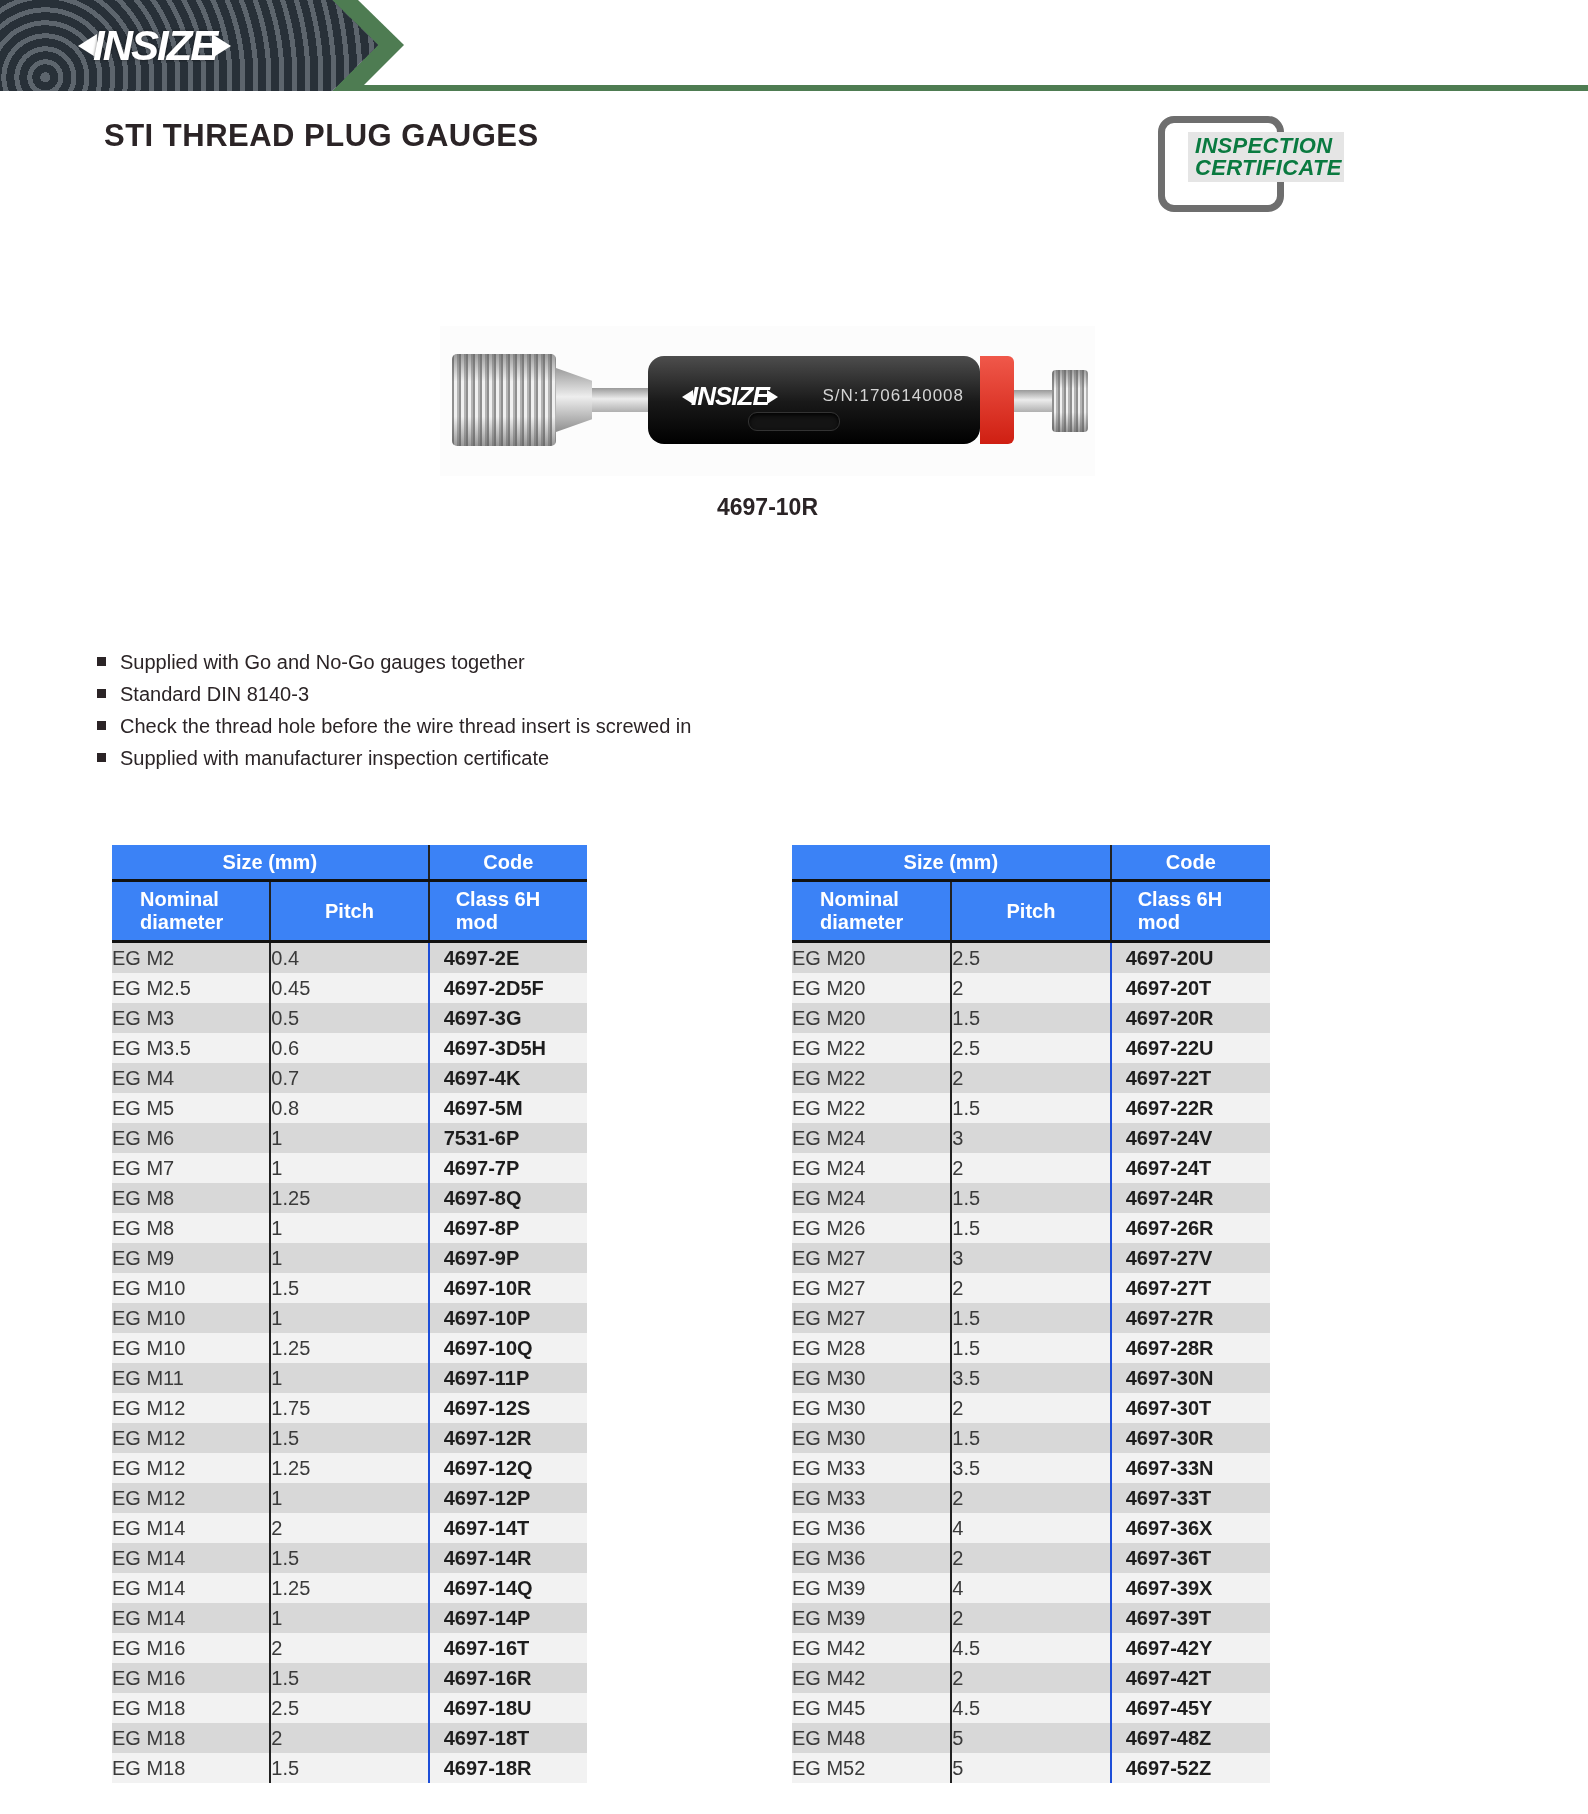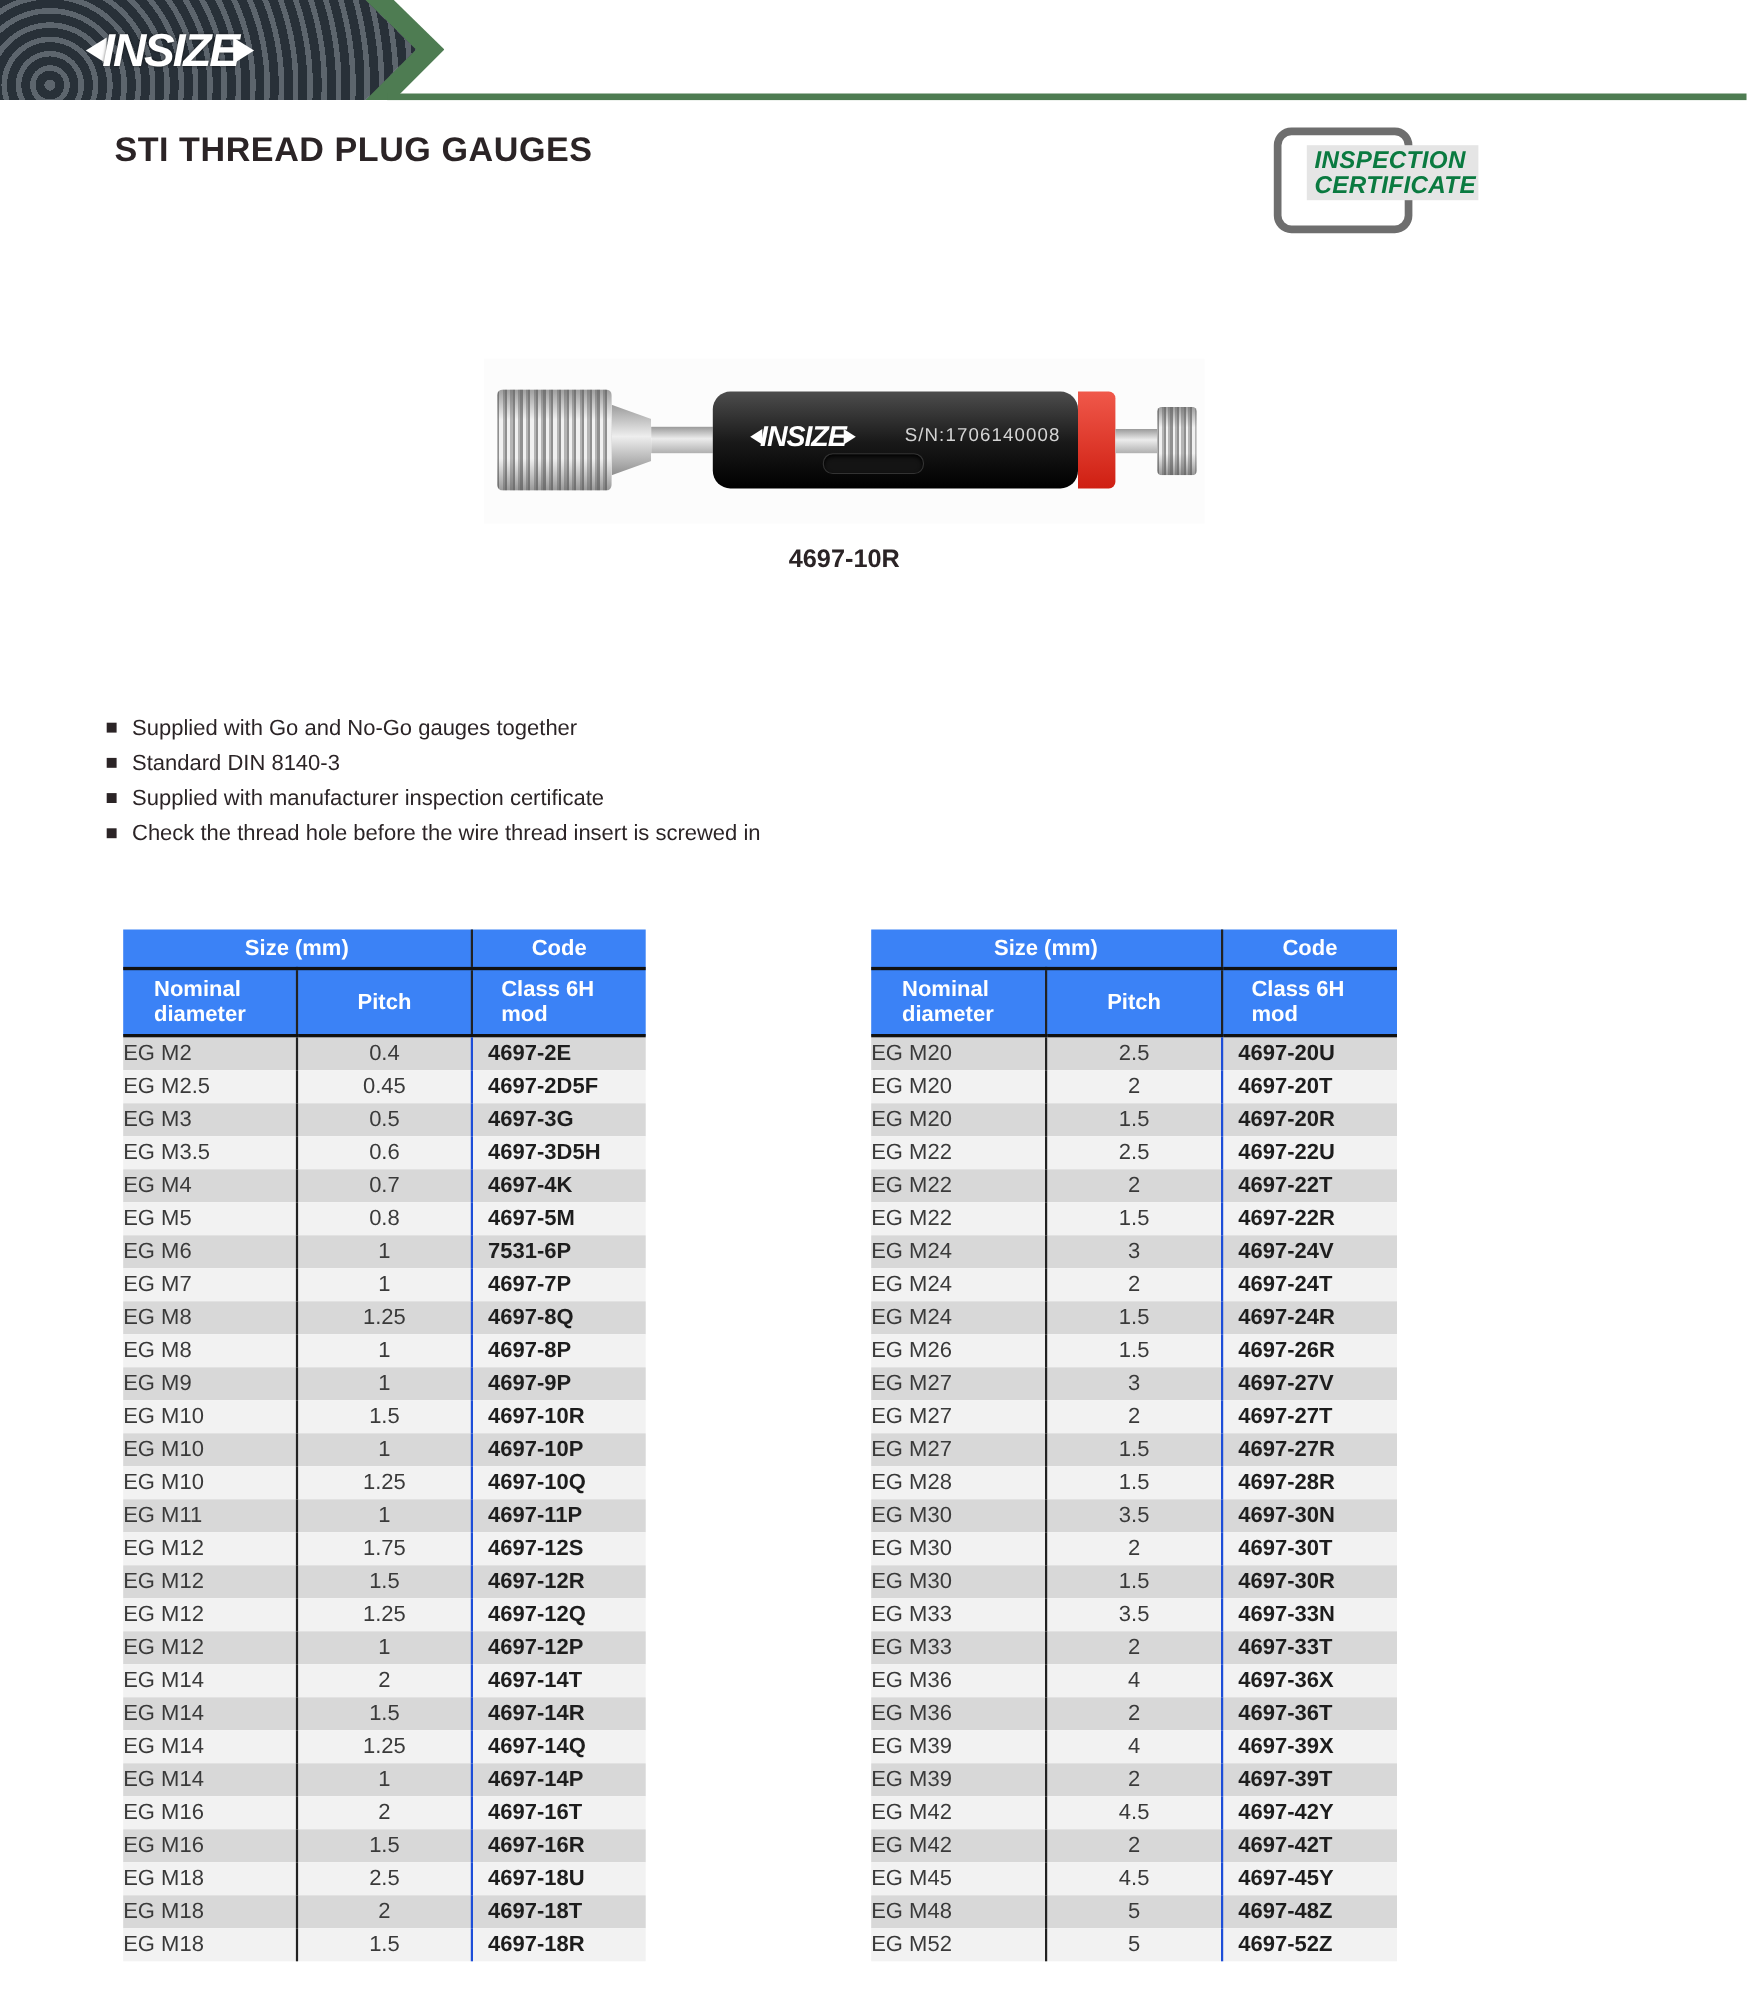--- a/index.html
+++ b/index.html
@@ -92,21 +92,21 @@
   .spec-table.right { left:792px; width:478px; }
   .spec-table th { background:#3b82f6; color:#ffffff; font-weight:bold; }
   .spec-table tr.group-row th { height:32px; font-size:20px; border-bottom:3px solid #111; }
   .spec-table tr.col-row th { height:56px; font-size:20px; border-bottom:3px solid #111; }
   .spec-table th.h-nominal { text-align:left; padding-left:28px; width:39%; }
   .spec-table th.h-pitch { text-align:center; width:23%; border-left:2px solid #222; }
   .spec-table th.h-class { text-align:left; padding-left:26px; width:38%; border-left:2px solid #222; }
   .spec-table th.h-code { border-left:2px solid #222; }
   .spec-table td { height:30px; padding:0; }
   .spec-table td.c-nominal { text-align:left; }
-  .spec-table td.c-pitch { text-align:center; border-left:2px solid #222; }
+  .spec-table td.c-pitch { text-align:left; border-left:2px solid #222; }
   .spec-table td.c-code { text-align:left; padding-left:14px; font-weight:bold; color:#1d1d1d; border-left:2px solid #1d4ed8; }
   .spec-table tr.row-gray td { background:#d8d8d8; }
   .spec-table tr.row-light td { background:#f2f2f2; }
 </style>
 </head>
 <body>
 
 <div class="page">
 
   <div class="banner">
@@ -155,25 +155,25 @@
     <div class="feature">
       <span class="sq"></span>
       <span>Supplied with Go and No-Go gauges together</span>
     </div>
     <div class="feature">
       <span class="sq"></span>
       <span>Standard DIN 8140-3</span>
     </div>
     <div class="feature">
       <span class="sq"></span>
-      <span>Supplied with manufacturer inspection certificate</span>
+      <span>Check the thread hole before the wire thread insert is screwed in</span>
     </div>
     <div class="feature">
       <span class="sq"></span>
-      <span>Check the thread hole before the wire thread insert is screwed in</span>
+      <span>Supplied with manufacturer inspection certificate</span>
     </div>
   </div>
 
   <table class="spec-table left">
     <thead>
       <tr class="group-row">
         <th colspan="2">Size (mm)</th>
         <th class="h-code">Code</th>
       </tr>
       <tr class="col-row">

